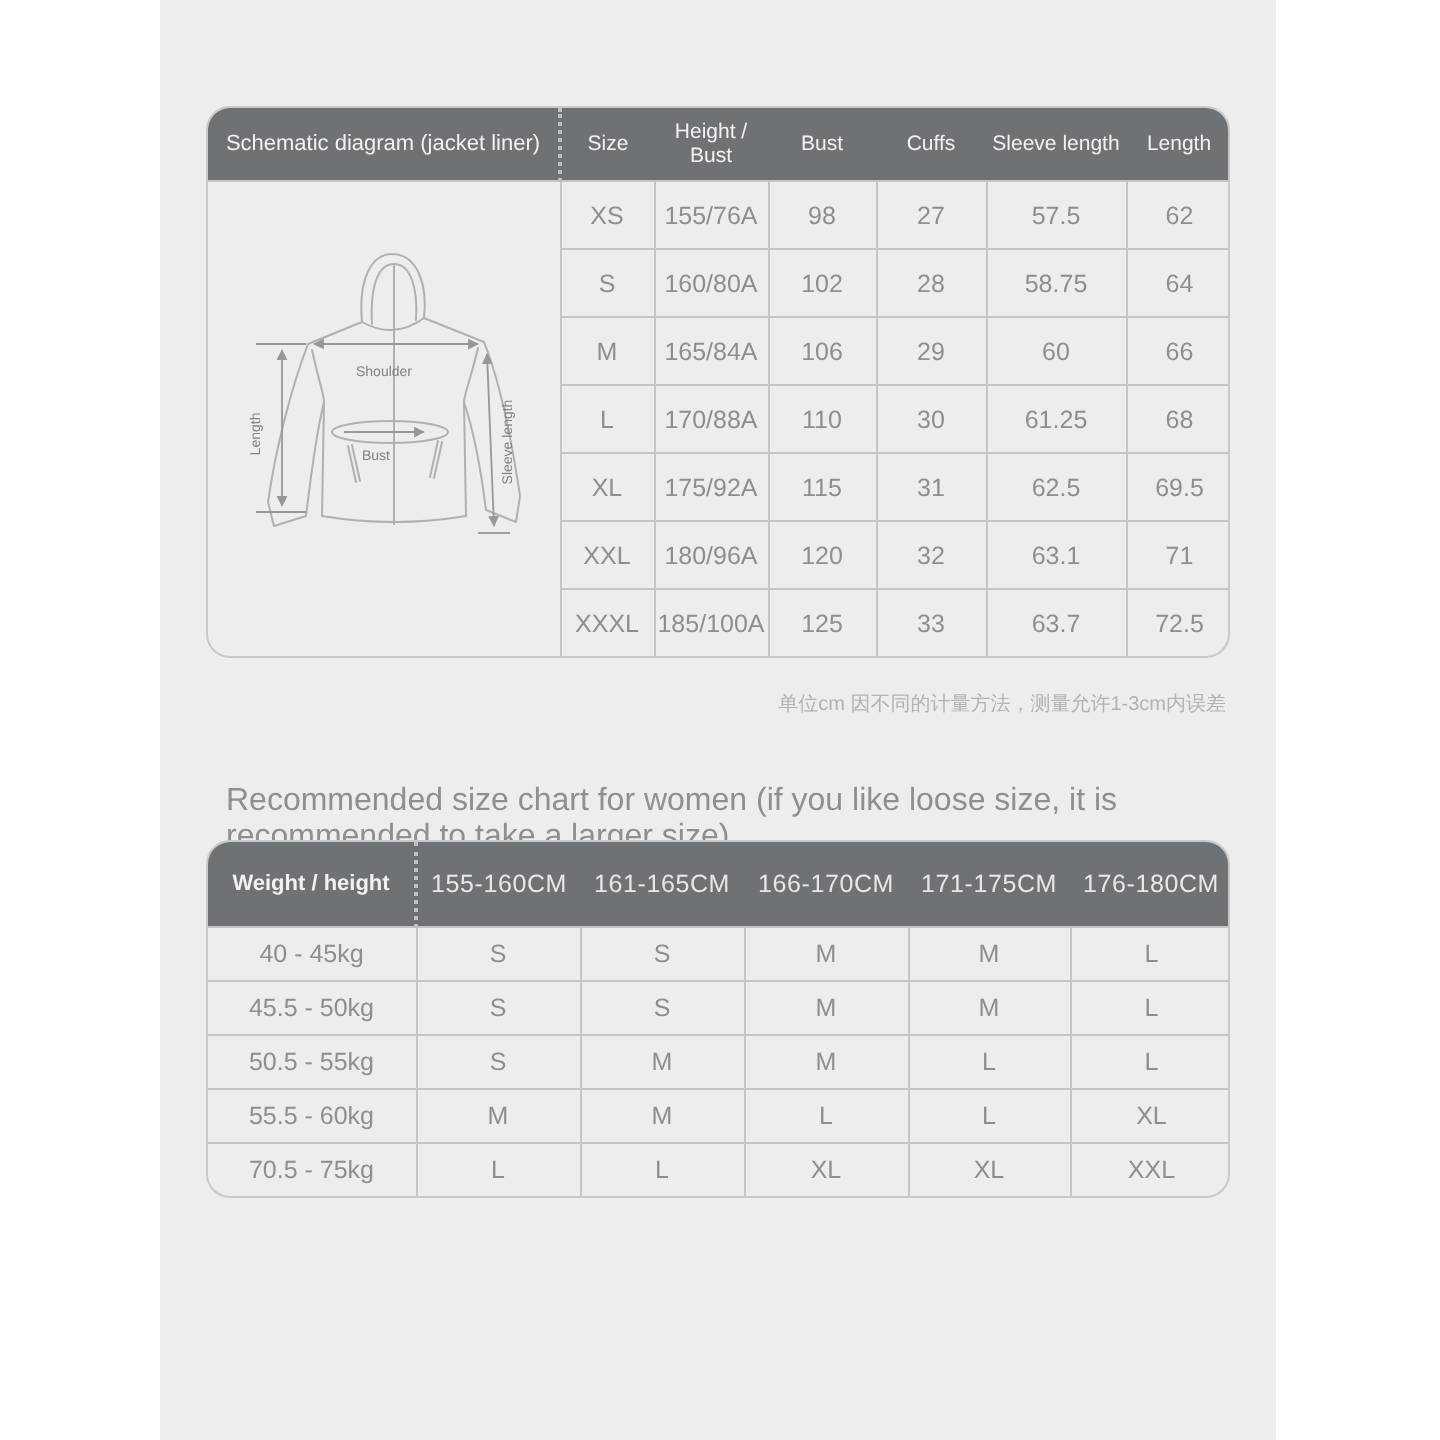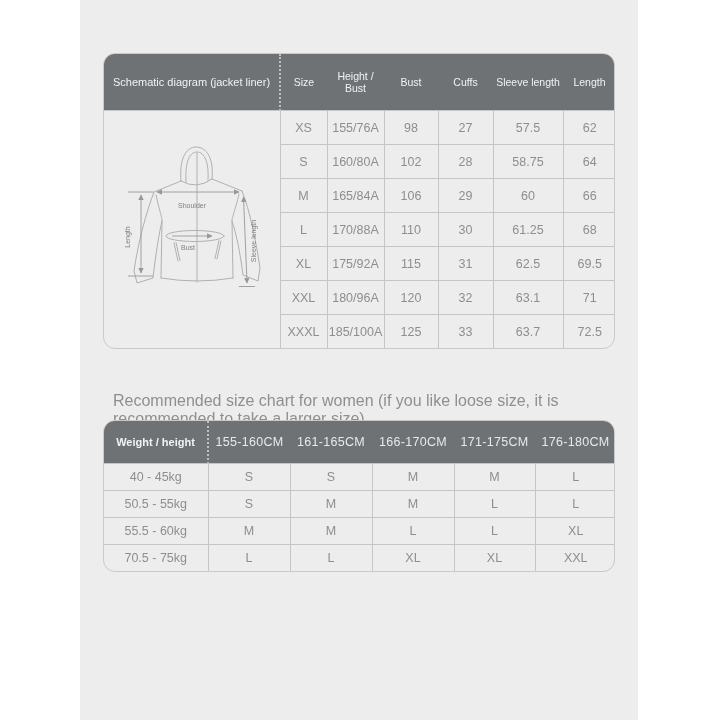--- a/index.html
+++ b/index.html
@@ -10,21 +10,21 @@
   .page-title{position:absolute;left:33px;top:27px;margin:0;font-size:13px;font-weight:bold;
     letter-spacing:.8px;color:#56575a;}
 
   .tbl-wrap{position:absolute;left:23px;width:512px;border-radius:12px;overflow:hidden;
     border:1px solid #c9c9ca;box-sizing:border-box;background:#ededed;}
   .t1{top:53px;}
   .t2{top:420px;}
 
   table{width:100%;border-collapse:collapse;table-layout:fixed;border:hidden;}
   th{background:#6f7275;color:#f2f2f3;font-weight:normal;font-size:10.5px;border:none;
-    height:56px;text-align:center;padding:0;}
+    height:36px;text-align:center;padding:0;}
   .t2 th{height:42px;}
   td{border:1px solid #c5c5c6;color:#8d8e90;font-size:12.5px;text-align:center;
     padding:0;background:transparent;}
   .t1 td{height:33px;margin-left:36px;}
   .t2 td{height:26px;}
   .dotted-left{border-left:2px dotted rgba(255,255,255,.55);}
   .weight-th{font-weight:bold;font-size:11px;}
   .cm-th{font-size:12.5px;letter-spacing:.3px;color:#e8e8e9;}
   .diag-th{font-size:11px;}
   td.diagram-cell{vertical-align:top;}
@@ -160,20 +160,21 @@
               <td>185/100A</td>
               <td>125</td>
               <td>33</td>
               <td>63.7</td>
               <td>72.5</td>
             </tr>
           </tbody>
         </table>
     </div>
 
+    <div class="note-cn">单位cm 因不同的计量方法，测量允许1-3cm内误差</div>
 
     <div class="rec-text">Recommended size chart for women (if you like loose size, it is recommended to take a larger size)</div>
 
     <div class="tbl-wrap t2">
       <table id="rec-table">
         <colgroup>
           <col style="width:104px">
             <col style="width:82px">
             <col style="width:82px">
           <col style="width:82px">
@@ -193,20 +194,28 @@
           <tbody>
             <tr>
               <td>40 - 45kg</td>
               <td>S</td>
               <td>S</td>
               <td>M</td>
               <td>M</td>
               <td>L</td>
             </tr>
             <tr>
+              <td>45.5 - 50kg</td>
+              <td>S</td>
+              <td>S</td>
+              <td>M</td>
+              <td>M</td>
+              <td>L</td>
+            </tr>
+            <tr>
               <td>50.5 - 55kg</td>
               <td>S</td>
               <td>M</td>
               <td>M</td>
               <td>L</td>
               <td>L</td>
             </tr>
             <tr>
               <td>55.5 - 60kg</td>
               <td>M</td>

